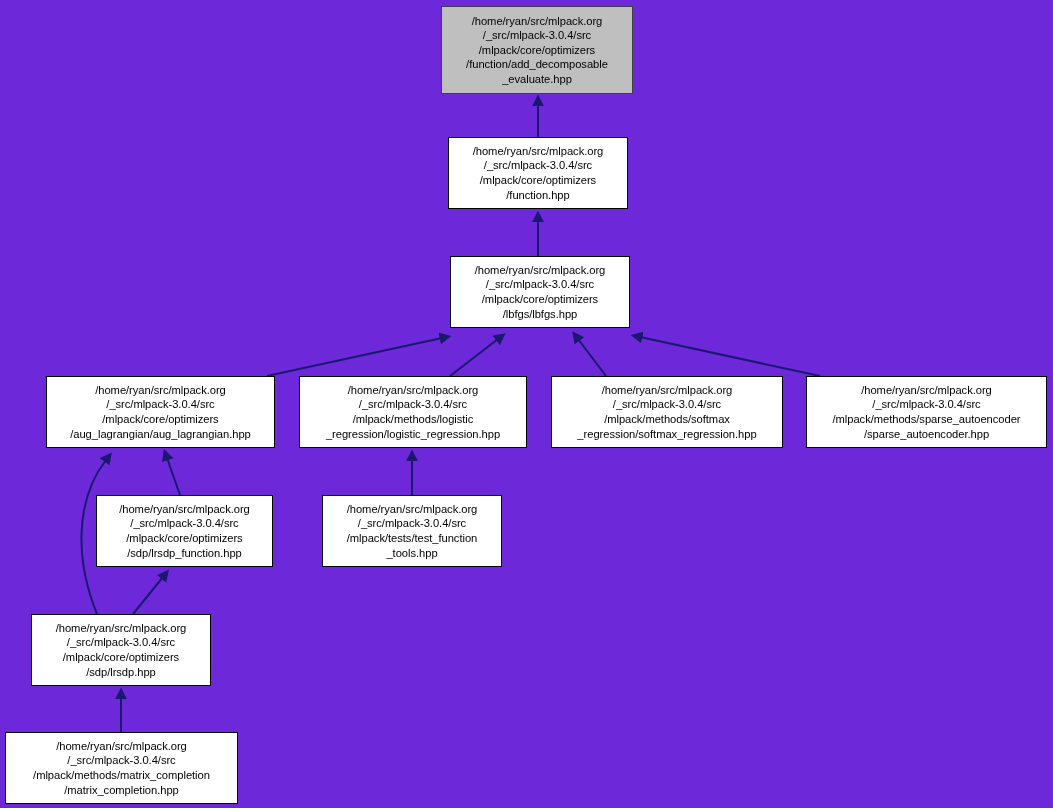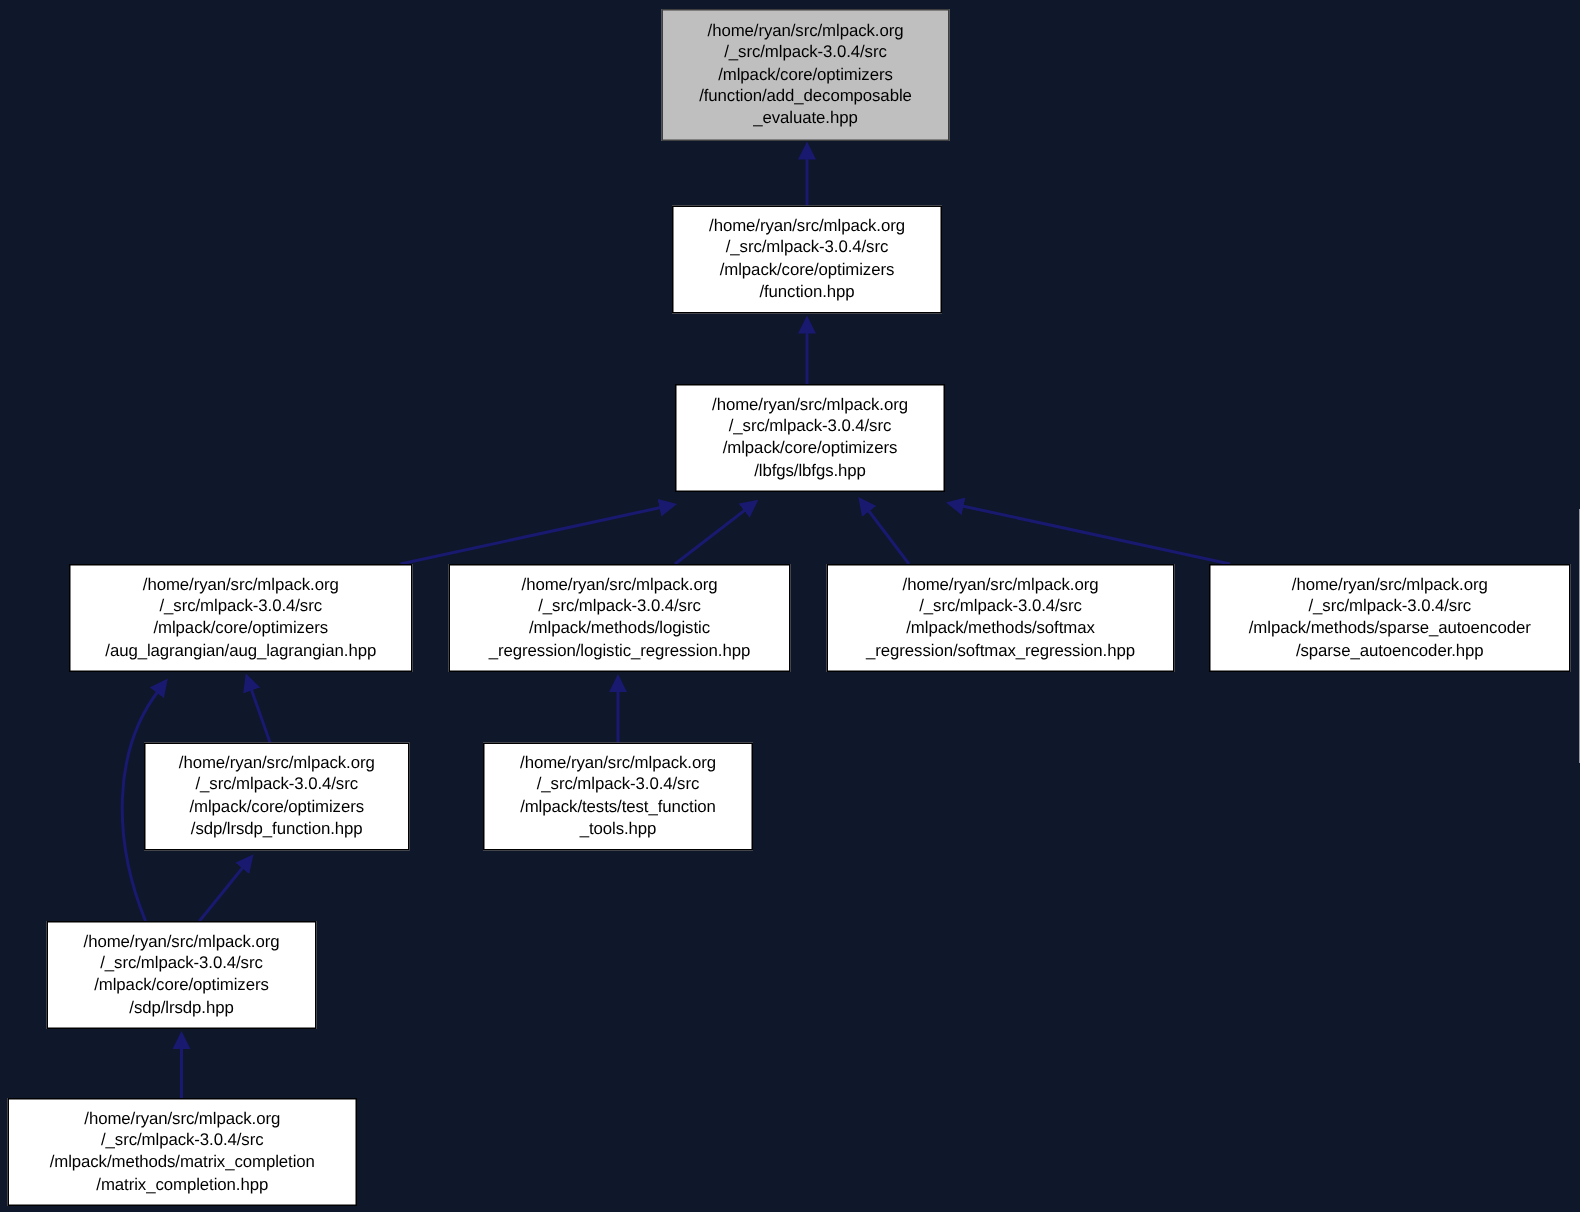--- a/index.html
+++ b/index.html
@@ -7,21 +7,21 @@
     padding: 0;
     background: #ffffff;
   }
   body {
     font-family: "Liberation Sans", sans-serif;
   }
   #graph {
     position: relative;
     width: 1053px;
     height: 808px;
-    background: #0f172a;
+    background: #6d28d9;
     overflow: hidden;
   }
   #edge-layer {
     position: absolute;
     left: 0;
     top: 0;
     width: 1053px;
     height: 808px;
     pointer-events: none;
   }

